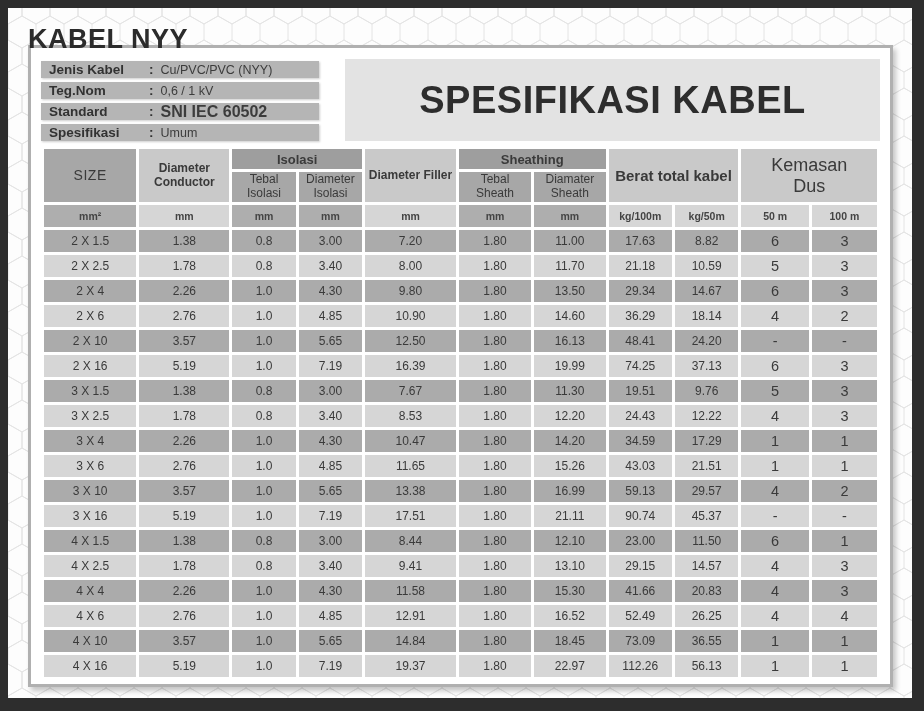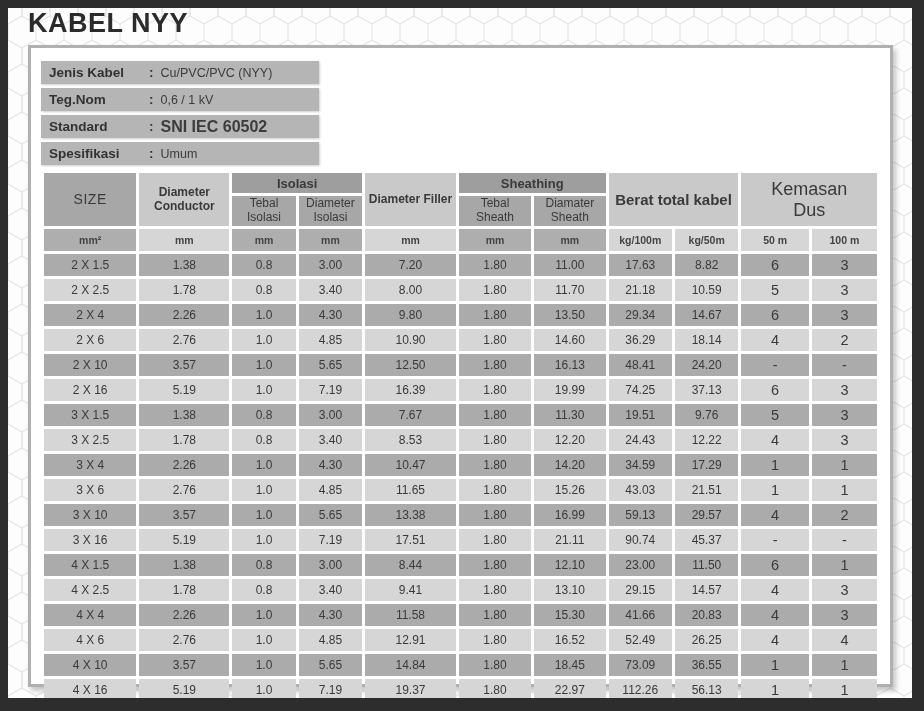--- a/index.html
+++ b/index.html
@@ -23,37 +23,37 @@
     overflow: hidden;
     border: 8px solid var(--frame);
     border-right-width: 12px;
     border-bottom-width: 13px;
     background: #fdfdfd;
     font-family: "Liberation Sans", sans-serif;
     color: var(--ink);
   }
   .hex-bg { position: absolute; inset: 0; width: 100%; height: 100%; z-index: 0; }
   .page-title {
-    position: absolute; top: 0; left: 20px; z-index: 2;
+    position: absolute; top: 16px; left: 20px; z-index: 2;
     font-size: 27px; font-weight: 800; letter-spacing: 0.5px;
     color: #2b2b2b;
   }
   .panel {
     position: absolute; z-index: 1;
     top: 37px; left: 20px; right: 19px; bottom: 11px;
     background: #ffffff;
     border: 3px solid #b0b0b0;
     box-shadow: 3px 4px 5px rgba(0,0,0,0.22);
     padding: 9px 10px 8px 10px;
   }
   .panel-header { display: flex; align-items: flex-start; gap: 26px; }
   .info-box { width: 278px; display: flex; flex-direction: column; gap: 4px; margin-top: 4px; }
   .info-row {
     background: var(--bar_gray);
-    height: 23px;
+    height: 17px;
     display: flex; align-items: center;
     padding: 0 8px;
     box-shadow: 1px 1px 2px rgba(0,0,0,0.2);
   }
   .info-label { font-weight: bold; font-size: 13.5px; color: #323232; width: 100px; flex: 0 0 auto; }
   .info-colon { font-weight: bold; font-size: 13.5px; color: #323232; margin-right: 7px; }
   .info-value { font-size: 12.5px; color: #3c3c3c; white-space: nowrap; }
   .info-row.standard .info-value { font-weight: bold; font-size: 16px; }
   .title-box {
     flex: 1; height: 82px; margin-top: 2px;
@@ -128,20 +128,23 @@
         <span class="info-label">Standard</span>
         <span class="info-colon">:</span>
         <span class="info-value">SNI IEC 60502</span>
       </div>
       <div class="info-row">
         <span class="info-label">Spesifikasi</span>
         <span class="info-colon">:</span>
         <span class="info-value">Umum</span>
       </div>
     </div>
+    <div class="title-box">
+      <span class="spec-title">SPESIFIKASI KABEL</span>
+    </div>
   </div>
 
   <table class="spec">
     <colgroup>
       <col style="width:11.5%">
         <col style="width:11.2%">
       <col style="width:7.9%">
         <col style="width:7.9%">
       <col style="width:11.3%">
       <col style="width:9.0%">

